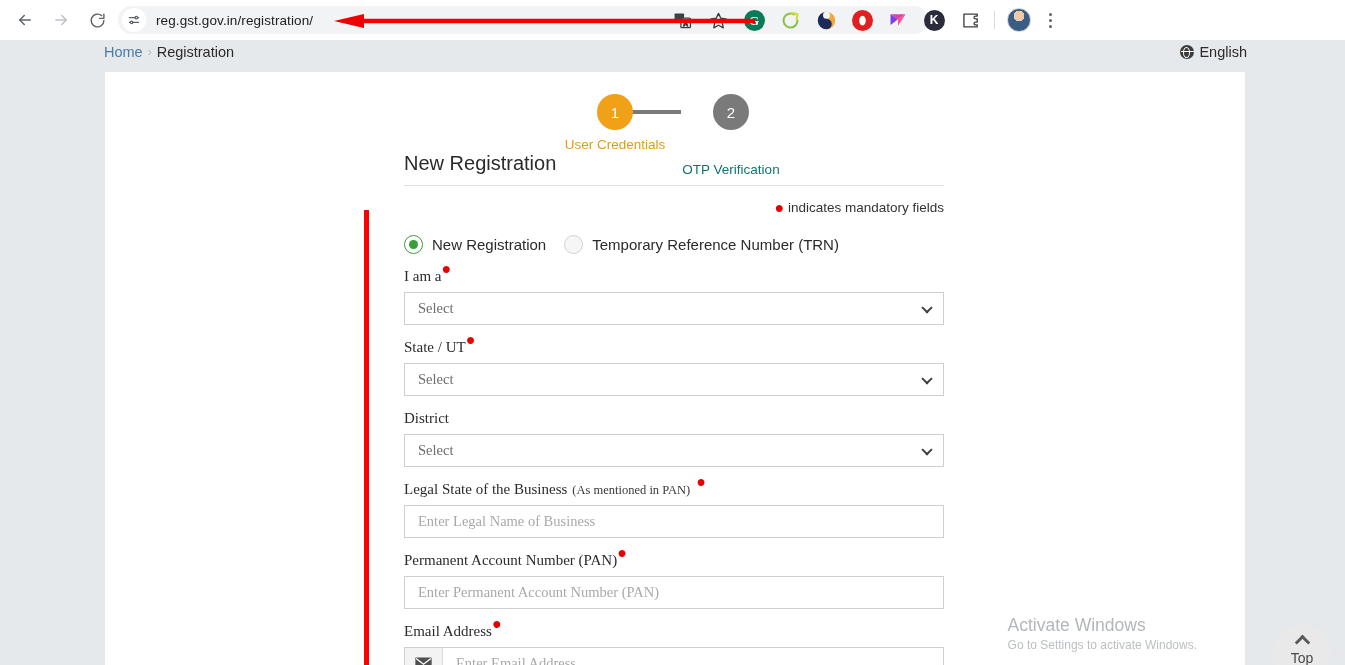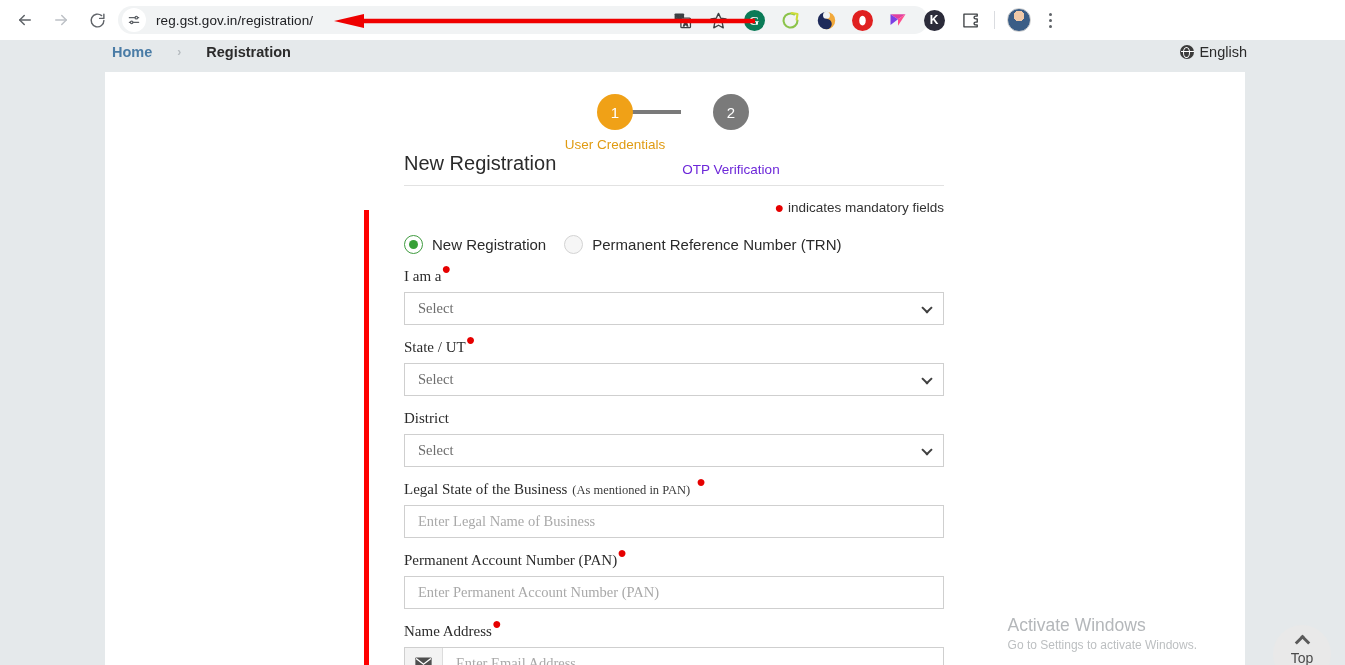--- a/index.html
+++ b/index.html
@@ -92,23 +92,23 @@
     position: absolute; left: 0; top: 40px;
     width: 1345px; height: 625px;
     background: #e5e9eb;
   }
   #breadcrumb-bar {
     position: absolute; left: 0; top: 0;
     width: 1345px; height: 32px;
     display: flex; align-items: center;
   }
   #breadcrumb {
-    position: absolute; left: 112px; top: 4px;
+    position: absolute; left: 104px; top: 4px;
     font-size: 14.5px; color: #333;
-    display: flex; align-items: center; gap: 25px; font-weight: bold;
+    display: flex; align-items: center; gap: 5px;
   }
   #breadcrumb .crumb-link { color: #4a7ca6; }
   #breadcrumb .crumb-sep { color: #b6bcc0; font-size: 12px; }
   #breadcrumb .crumb-current { color: #2b2b2b; }
 
   #lang-switch {
     position: absolute; right: 98px; top: 4px;
     font-size: 14.5px; color: #2b2b2b;
     display: flex; align-items: center; gap: 5px;
   }
@@ -144,21 +144,21 @@
     width: 36px; height: 36px; border-radius: 50%;
     display: flex; align-items: center; justify-content: center;
     color: #ffffff; font-size: 15px; margin: 0 auto;
   }
   .step-label { margin-top: 7px; font-size: 13.5px; white-space: nowrap; }
   #step-1 { left: 0px; }
   #step-2 { left: 116px; }
   #step-1 .step-circle { background: #f0a117; }
   #step-1 .step-label  { color: #e09b12; }
   #step-2 .step-circle { background: #7a7a7a; }
-  #step-2 .step-label  { color: #6d28d9; margin-top: 32px; }
+  #step-2 .step-label  { color: #0f766e; margin-top: 32px; }
   #step-connector {
     position: absolute; left: 70px; top: 26px;
     width: 56px; height: 4px; background: #7a7a7a;
   }
 
   
   #form-area {
     position: absolute; left: 299px; top: 80px;
     width: 560px;
   }
@@ -393,21 +393,21 @@
         <span>indicates mandatory fields</span>
       </div>
 
       <div id="reg-type-row">
         <label class="radio-opt">
           <span class="radio-dot checked"></span>
           <span>New Registration</span>
         </label>
         <label class="radio-opt">
           <span class="radio-dot"></span>
-          <span>Permanent Reference Number (TRN)</span>
+          <span>Temporary Reference Number (TRN)</span>
         </label>
       </div>
 
       <div class="field">
         <div class="field-label">
           <span>I am a</span>
           <span class="req-dot">●</span>
         </div>
         <div class="ctl">
           <span class="val">Select</span>
@@ -452,21 +452,21 @@
           <span>Permanent Account Number (PAN)</span>
           <span class="req-dot">●</span>
         </div>
         <div class="ctl">
           <span class="ph">Enter Permanent Account Number (PAN)</span>
         </div>
       </div>
 
       <div class="field">
         <div class="field-label">
-          <span>Name Address</span>
+          <span>Email Address</span>
           <span class="req-dot">●</span>
         </div>
         <div class="ctl" style="padding-left:0">
           <span class="input-addon">
             <svg width="17" height="13" viewBox="0 0 24 18">
               <rect x="0.5" y="0.5" width="23" height="17" rx="1" fill="#4f4f4f"></rect>
               <path d="M1.5 2 L12 10 L22.5 2" fill="none" stroke="#ffffff" stroke-width="2"></path>
             </svg>
           </span>
           <span class="ph">Enter Email Address</span>

